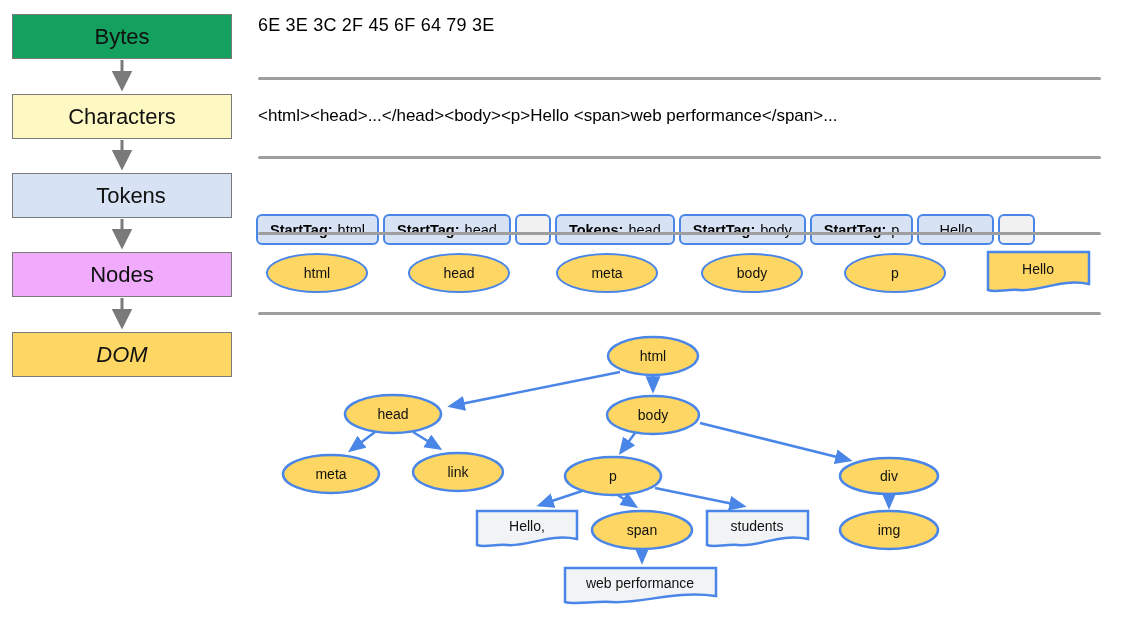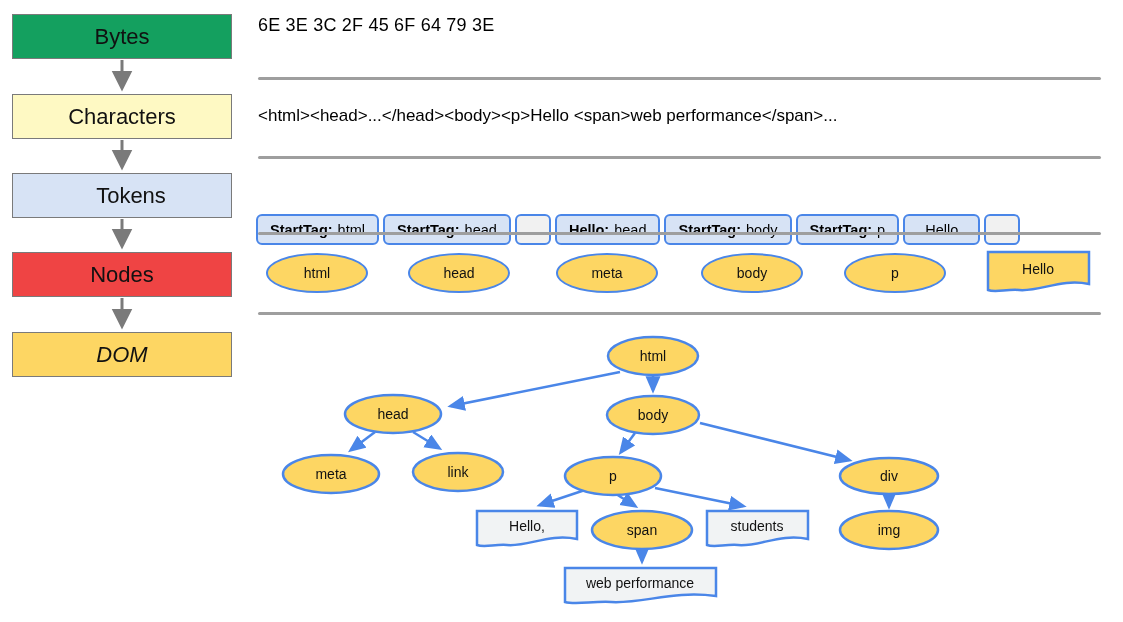--- a/index.html
+++ b/index.html
@@ -14,21 +14,21 @@
   
   .stage {
     position:absolute; left:12px; width:220px; height:45px;
     border:1.5px solid #7a7a7a;
     display:flex; align-items:center; justify-content:center;
     font-size:22px; color:#111; z-index:2;
   }
   .stage.green  { background:#14a05f; top:14px; }
   .stage.blue1  { background:#fef9c3; top:94px; }
   .stage.blue2  { background:#d7e3f5; top:173px;padding-left:18px; }
-  .stage.yel1   { background:#ef4444; top:252px; }
+  .stage.yel1   { background:#f0abfc; top:252px; }
   .stage.yel2   { background:#fdd663; top:332px;font-style:italic; }
 
   .flow-arrows { position:absolute; left:0; top:0; z-index:1; }
 
   
   .bytes-text {
     position:absolute; left:258px; top:13px; width:820px;
     font-size:18px; line-height:24px; color:#000; letter-spacing:0.2px;
   }
   .chars-text {
@@ -122,21 +122,21 @@
       </div>
     <div class="tok">
         <span class="tok-prefix">StartTag:</span>
         <span>head</span>
       </div>
     <div class="tok ellip">
         <span class="tok-prefix"></span>
         <span>...</span>
       </div>
     <div class="tok">
-        <span class="tok-prefix">Hello:</span>
+        <span class="tok-prefix">Tokens:</span>
         <span>head</span>
       </div>
     <div class="tok">
         <span class="tok-prefix">StartTag:</span>
         <span>body</span>
       </div>
     <div class="tok">
         <span class="tok-prefix">StartTag:</span>
         <span>p</span>
       </div>

